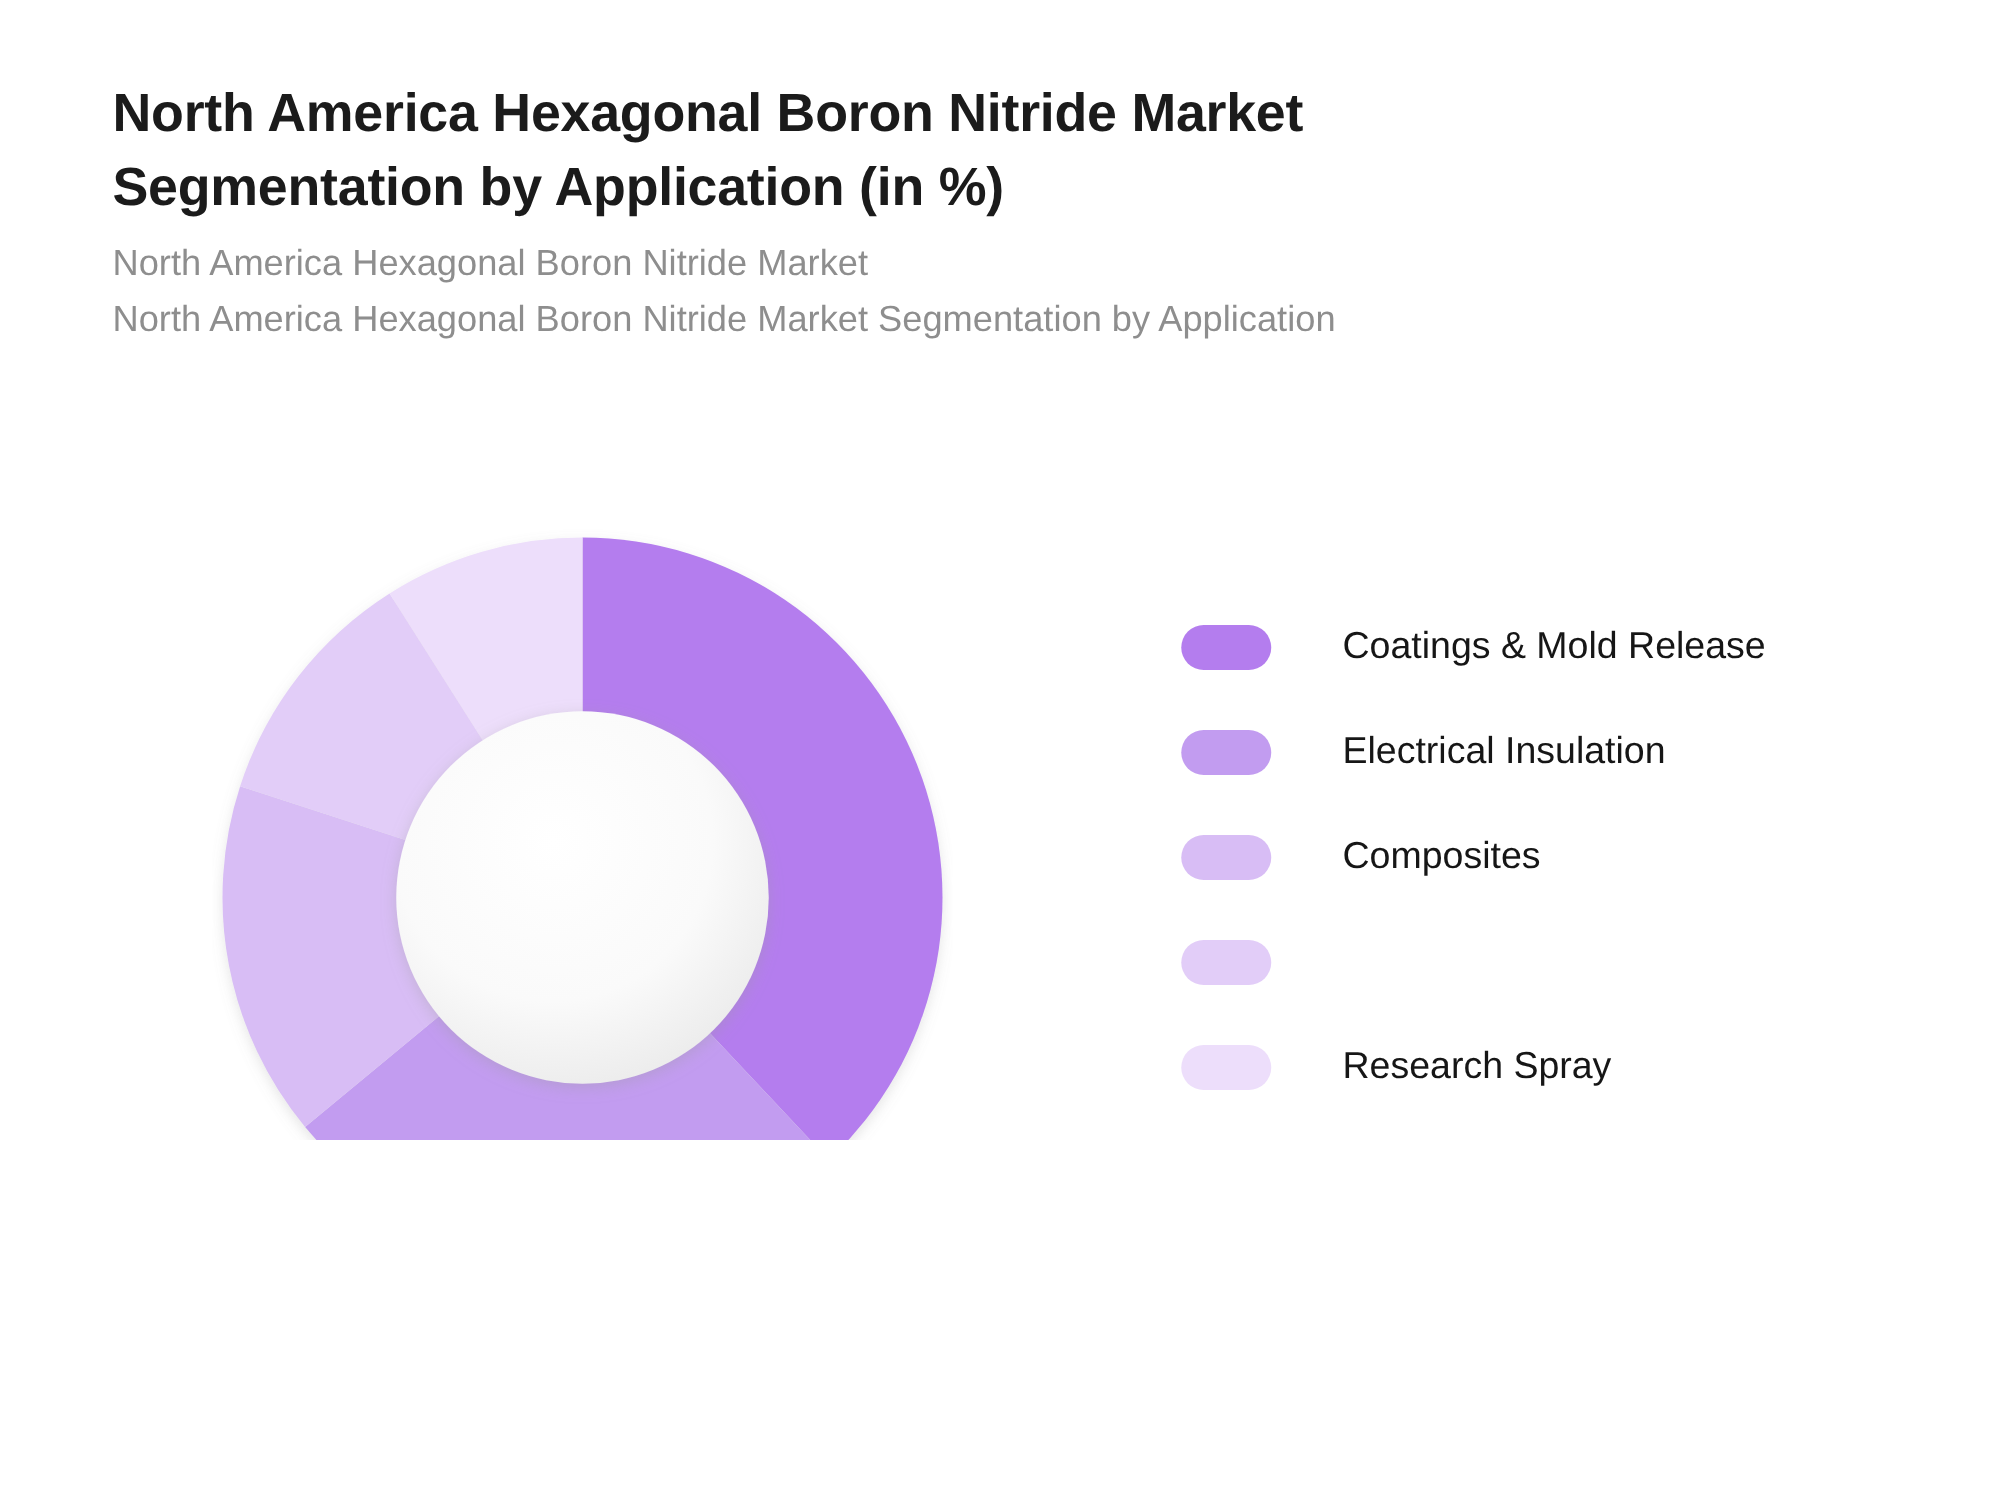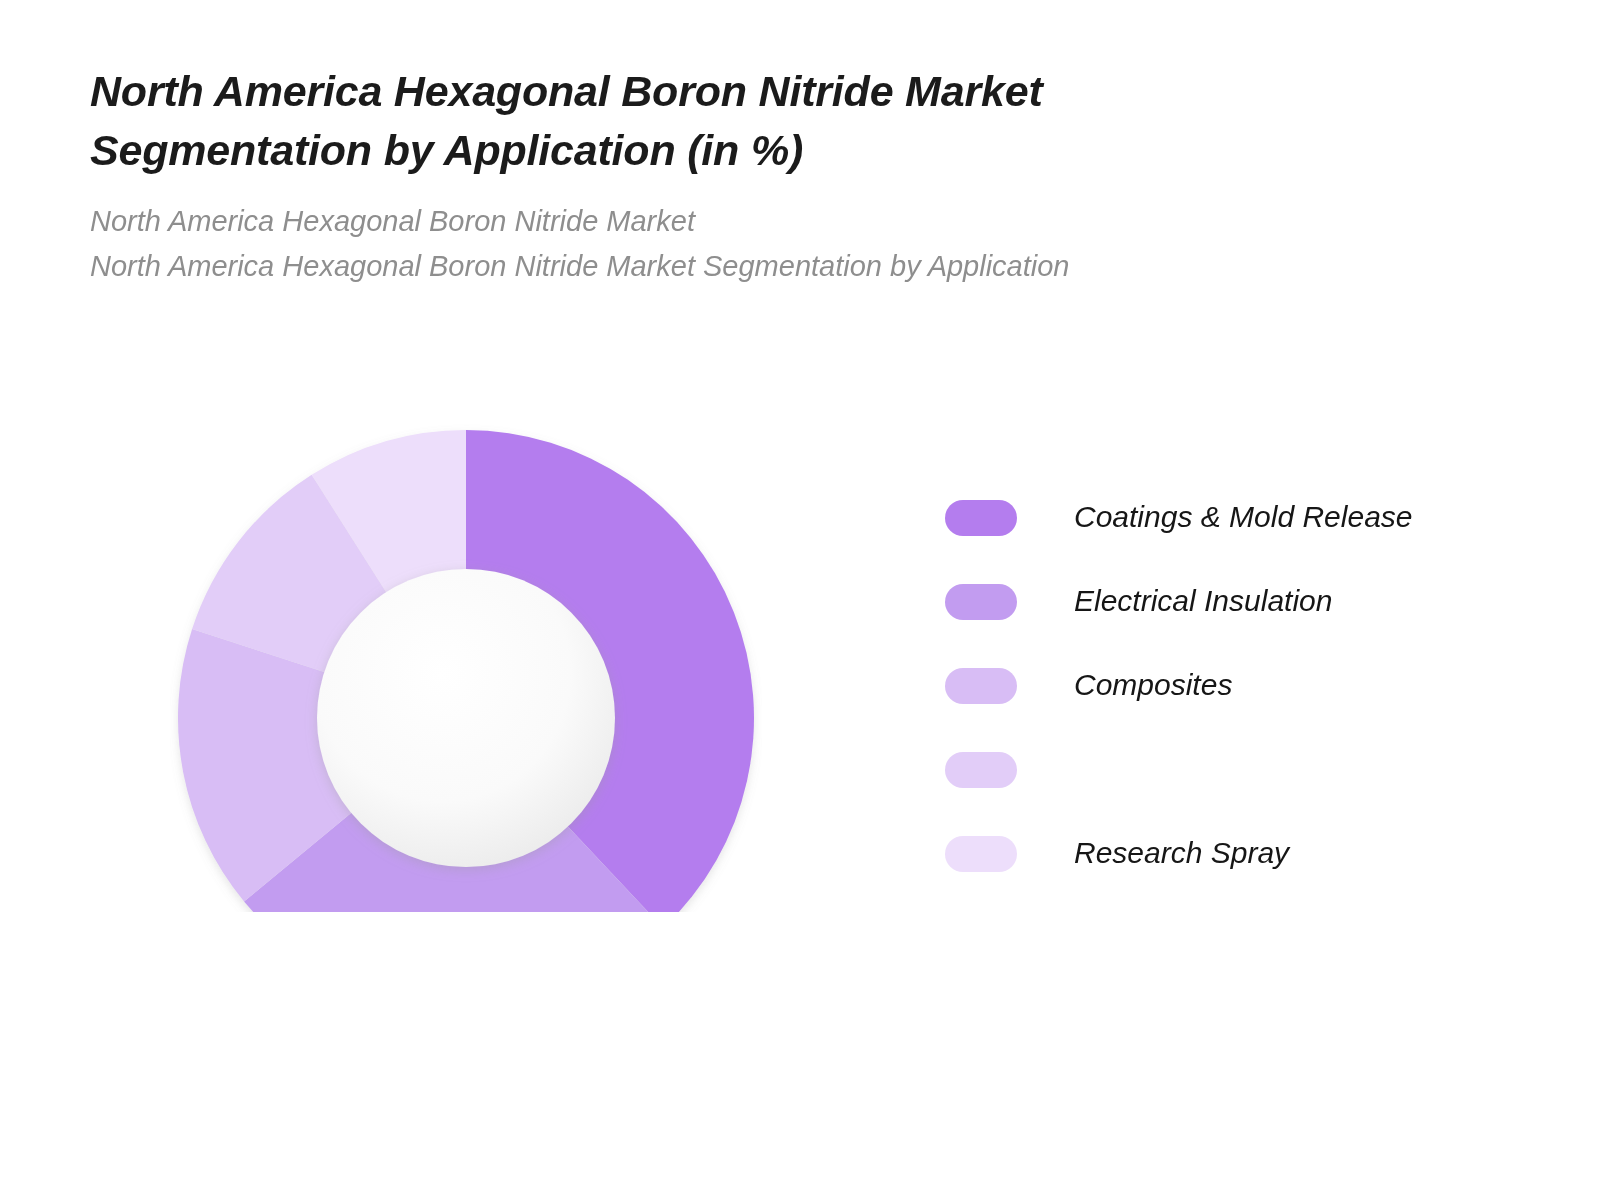--- a/index.html
+++ b/index.html
@@ -10,41 +10,40 @@
   body {
     font-family: "Liberation Sans", sans-serif;
   }
   .page {
     position: relative;
     width: 1600px;
     height: 912px;
     background: #ffffff;
     overflow: hidden;
     box-sizing: border-box;
-    font-style: italic;
   }
 
   
   .header {
     position: absolute;
     left: 90px;
     top: 62px;
     width: 1300px;
   }
   .chart-title {
     font-size: 43px;
     font-weight: bold;
     color: #1b1b1b;
     line-height: 1.38;
     letter-spacing: -0.2px;
     margin: 0;
     max-width: 1180px;
   }
   .subtitle-block {
-    margin-top: 18px;
+    margin-top: 8px;
   }
   .subtitle-line {
     font-size: 29px;
     color: #8e8e8e;
     line-height: 1.55;
     font-weight: 400;
   }
 
   
   .chart-area {

